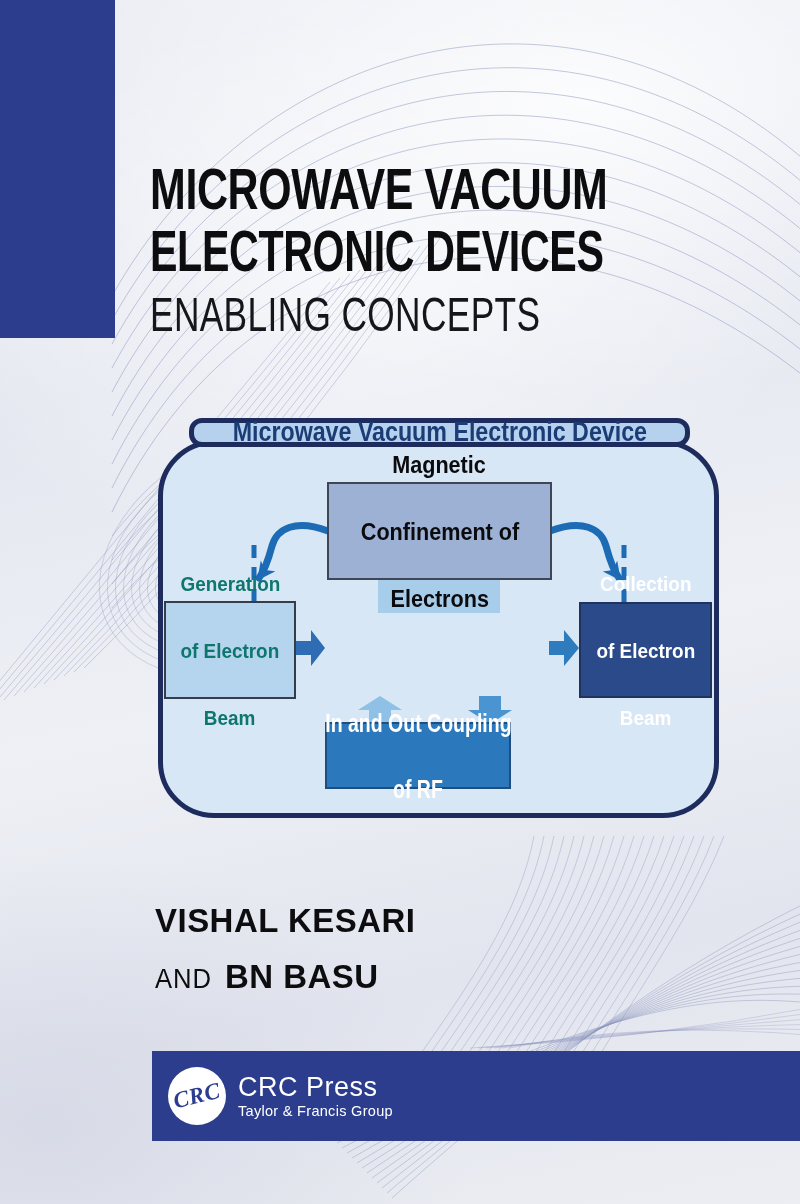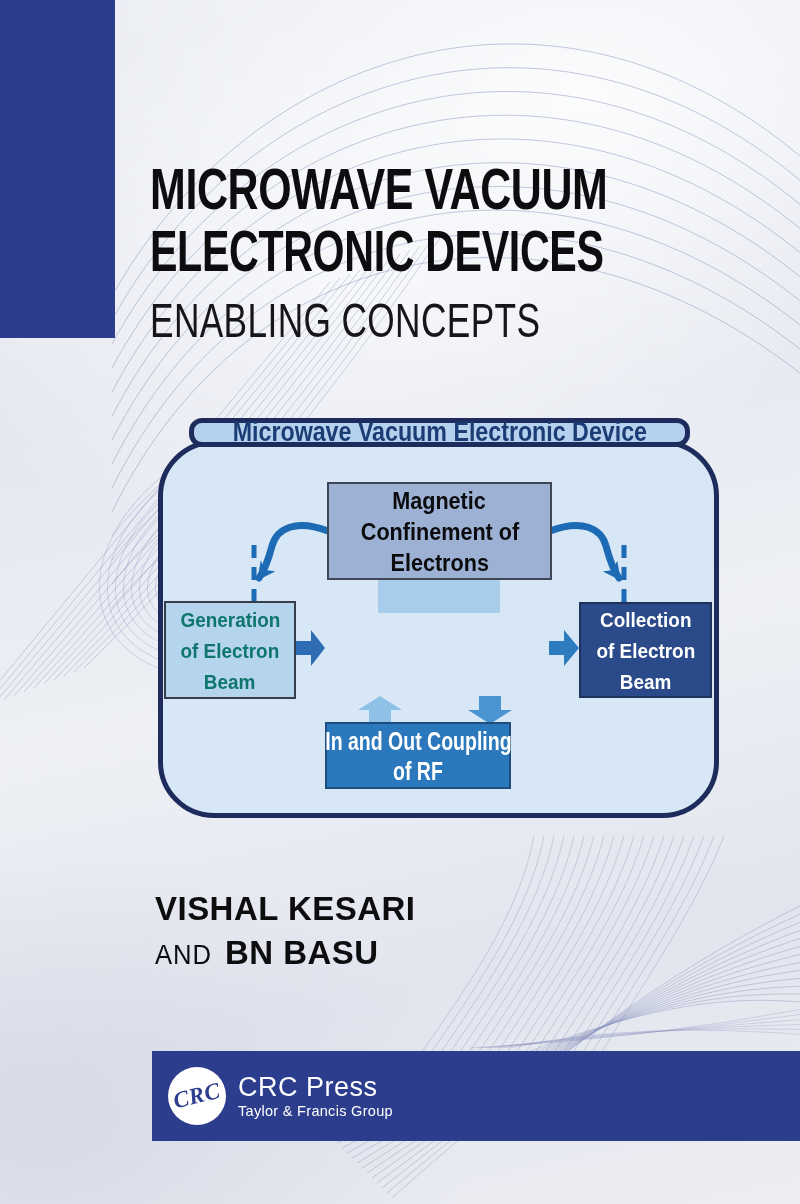--- a/index.html
+++ b/index.html
@@ -14,46 +14,46 @@
     padding-left: 35px;
   }
   #waves{position:absolute;left:0;top:0;z-index:1;}
   .left-bar{position:absolute;left:0;top:0;width:115px;height:338px;background:var(--brand-navy,#2d3d8e);z-index:2;}
   
   .lx{display:inline-block;white-space:nowrap;transform-origin:left center;transform:scaleX(var(--sx,1));}
   .cx{display:inline-block;white-space:nowrap;transform-origin:center;transform:scaleX(var(--sx,1));}
   
   .title{position:absolute;left:150px;top:158px;z-index:3;color:var(--title-ink,#0d0d10);}
   .t-line{font-size:58px;font-weight:700;line-height:62px;letter-spacing:-.5px;}
-  .subtitle{font-size:49px;font-weight:400;line-height:56px;margin-top:10px;letter-spacing:.5px;color:#15151a;}
+  .subtitle{font-size:49px;font-weight:400;line-height:56px;margin-top:4px;letter-spacing:.5px;color:#15151a;}
   
   .diagram{position:absolute;left:158px;top:418px;width:561px;height:402px;z-index:3;}
   .d-container{position:absolute;left:0;top:22px;width:561px;height:378px;box-sizing:border-box;
     background:var(--diagram-fill,#d7e7f5);border:5px solid var(--diagram-border,#1d2c5c);border-radius:56px;z-index:0;}
   .d-overlay{position:absolute;left:0;top:0;z-index:1;}
   .d-pill{position:absolute;left:31px;top:0;width:501px;height:29px;box-sizing:border-box;z-index:2;
     background:var(--header-fill,#b6d1ee);border:5px solid var(--diagram-border,#1d2c5c);border-radius:13px;
     display:flex;align-items:center;justify-content:center;
     font-size:27px;font-weight:700;color:var(--header-text,#1b3c74);}
   .d-box{position:absolute;box-sizing:border-box;display:flex;flex-direction:column;align-items:center;justify-content:center;
-    text-align:center;font-weight:700;z-index:2;}
+    text-align:center;font-weight:700;z-index:2;gap:36px;}
   .d-magnetic{left:169px;top:64px;width:225px;height:98px;background:var(--magnetic-fill,#9db1d5);
     border:2px solid #3f4656;font-size:24px;line-height:31px;color:#0b0b0e;}
   .d-connector{position:absolute;left:220px;top:158px;width:122px;height:37px;background:var(--connector-fill,#a8cdea);z-index:1;}
   .d-generation{left:6px;top:183px;width:132px;height:98px;background:var(--light-box-fill,#b5d4ee);
     border:2px solid #363d4a;font-size:21px;line-height:31px;color:#0f766e;}
   .d-beamwave{left:167px;top:193px;width:224px;height:85px;background:var(--beamwave-fill,#dcebf8);
     border:2px solid #95a2b5;font-size:30px;line-height:41px;color:#1c3a70;}
   .d-collection{left:421px;top:184px;width:133px;height:96px;background:var(--collection-fill,#2a4a89);
     border:2px solid #20335f;font-size:21px;line-height:31px;color:#ffffff;}
   .d-coupling{left:167px;top:304px;width:186px;height:67px;background:var(--coupling-fill,#2b79bc);
     border:2px solid #1f4e7e;font-size:25px;line-height:30px;color:#ffffff;}
   
   .authors{position:absolute;left:155px;top:886px;z-index:3;color:#0d0d10;}
-  .a-name{font-size:34px;font-weight:700;line-height:44px;letter-spacing:.5px;}
+  .a-name{font-size:34px;font-weight:700;line-height:44px;letter-spacing:.5px;margin-top:12px;}
   .a-and{font-size:27px;font-weight:400;letter-spacing:1px;}
   
   .crc-bar{position:absolute;left:152px;top:1051px;width:648px;height:90px;background:var(--brand-navy,#2d3d8e);z-index:3;
     display:flex;align-items:center;}
   .crc-circle{width:58px;height:58px;border-radius:50%;background:#ffffff;margin-left:16px;flex:0 0 auto;
     display:flex;align-items:center;justify-content:center;}
   .crc-txt{font-family:"Liberation Serif",serif;font-style:italic;font-weight:700;font-size:23px;
     color:var(--brand-navy,#2d3d8e);transform:rotate(-14deg);letter-spacing:.5px;}
   .crc-text{margin-left:12px;color:#ffffff;}
   .crc-name{font-size:27px;line-height:31px;letter-spacing:.5px;}

